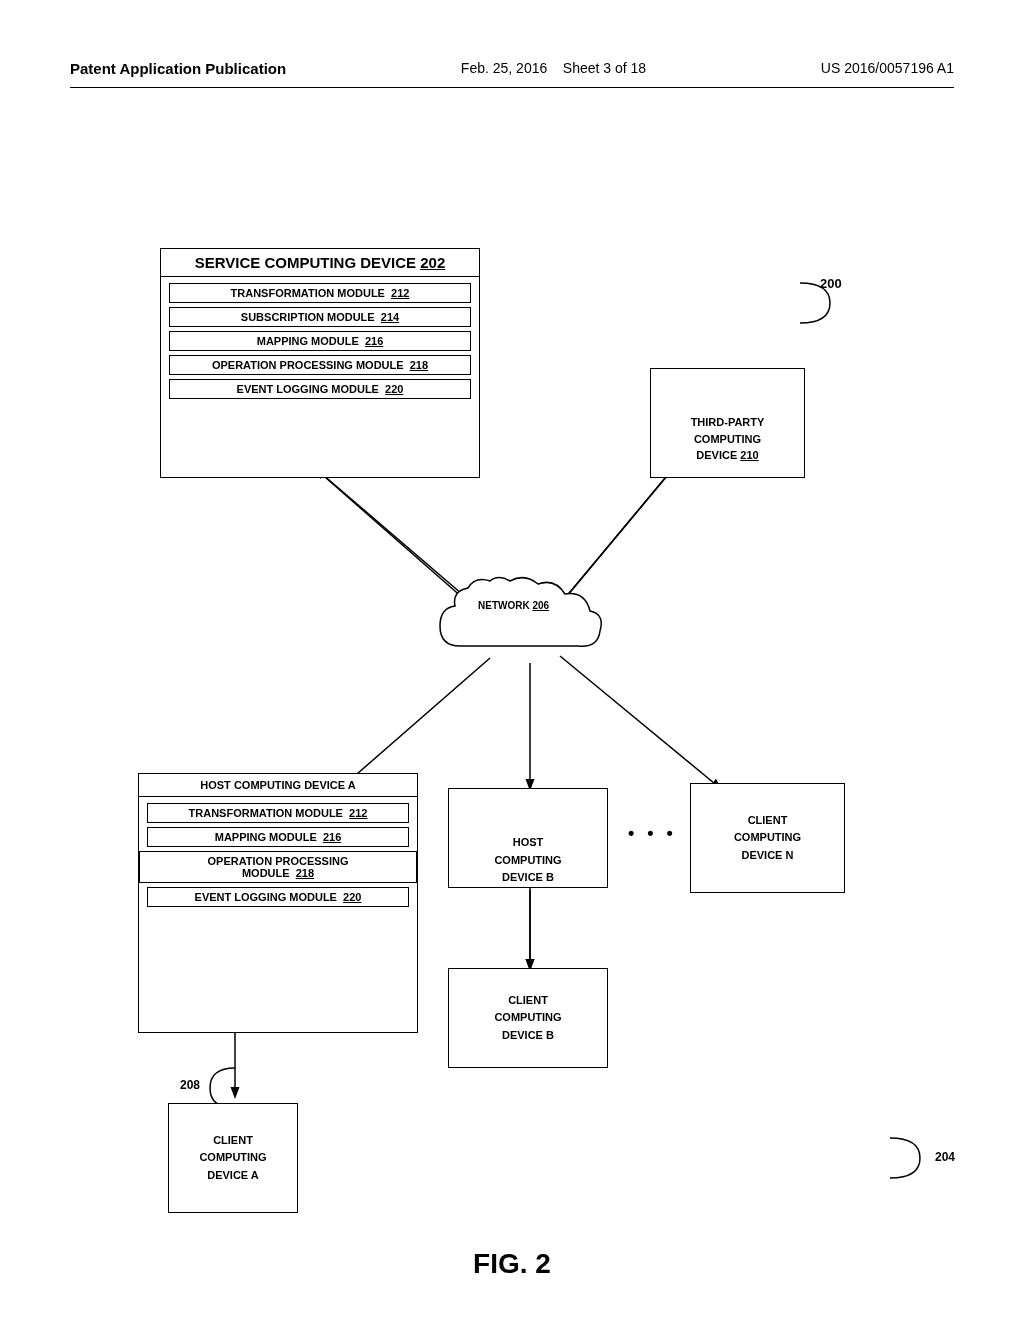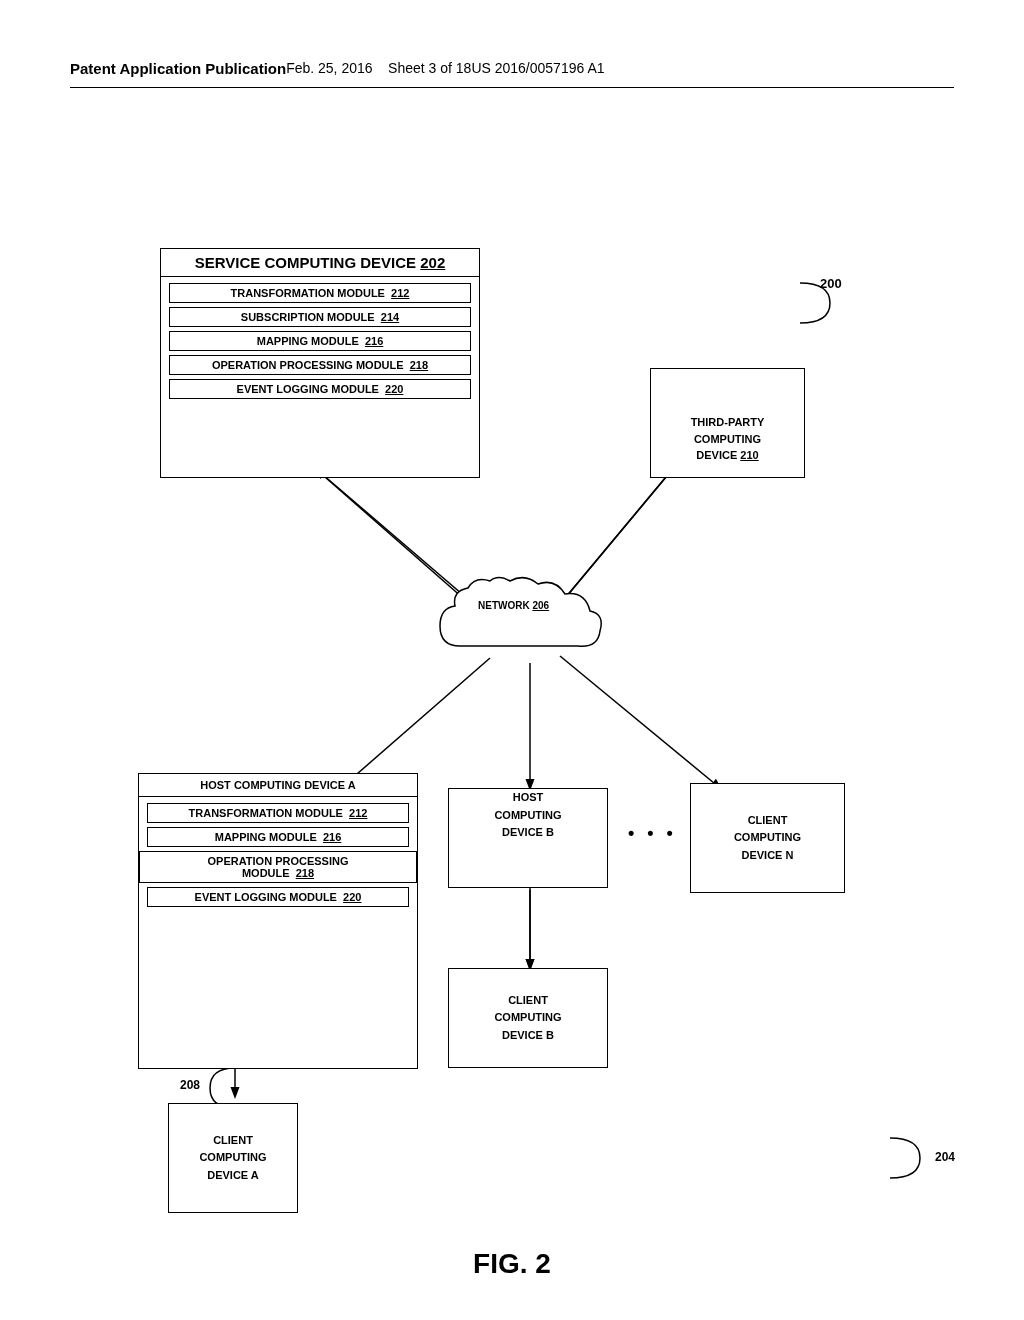--- a/index.html
+++ b/index.html
@@ -13,21 +13,21 @@
     }
     .page {
       width: 1024px;
       min-height: 1320px;
       background: #fff;
       position: relative;
       padding: 60px 70px 60px 70px;
     }
     .header {
       display: flex;
-      justify-content: flex-start;
+      justify-content: space-between;
       align-items: flex-start;
       margin-bottom: 40px;
       border-bottom: 1px solid #000;
       padding-bottom: 10px;
     }
     .header-left {
       font-size: 15px;
       font-weight: bold;
     }
     .header-center {
@@ -159,21 +159,21 @@
     </div>
 
     <svg style="position:absolute; top:448px; left:360px; width:180px; height:90px;" viewBox="0 0 180 90">
       <path d="M30,70 Q10,70 10,50 Q10,32 25,30 Q22,15 38,12 Q45,0 60,5 Q68,-2 80,5 Q95,-3 108,8 Q125,2 135,18 Q155,15 160,35 Q175,38 170,55 Q168,72 148,70 Z" fill="white" stroke="#000" stroke-width="1.5"></path>
     </svg>
 
     <div style="position:absolute; top:472px; left:400px; font-size:10px; font-weight:bold; text-align:center;margin-left:8px;">
       <span>NETWORK</span> <span class="label-num">206</span>
     </div>
 
-    <div style="position:absolute; top:645px; left:68px; width:280px; height:296px; border:1.5px solid #000; background:#fff;">
+    <div style="position:absolute; top:645px; left:68px; width:280px; height:260px; border:1.5px solid #000; background:#fff;">
 
       <div style="border-bottom:1.5px solid #000; padding:5px 8px; font-size:11px; font-weight:bold; text-align:center;">
         <span>HOST COMPUTING DEVICE A</span>
       </div>
 
       <div style="border:1.5px solid #000; margin:6px 8px 4px 8px; padding:3px 6px; font-size:11px; font-weight:bold; text-align:center;">
         <span>TRANSFORMATION MODULE</span>&nbsp;&nbsp;<span class="label-num">212</span>
       </div>
 
       <div style="border:1.5px solid #000; margin:4px 8px; padding:3px 6px; font-size:11px; font-weight:bold; text-align:center;">
@@ -193,21 +193,21 @@
     <div style="position:absolute; top:950px; left:110px; font-size:12px; font-weight:bold;">208</div>
 
     <div style="position:absolute; top:975px; left:98px; width:130px; height:110px; border:1.5px solid #000; background:#fff; display:flex; align-items:center; justify-content:center;">
       <div style="font-size:11px; font-weight:bold; text-align:center; line-height:1.6;">
         <span>CLIENT</span><br>
         <span>COMPUTING</span><br>
         <span>DEVICE A</span>
       </div>
     </div>
 
-    <div style="position:absolute; top:660px; left:378px; width:160px; height:100px; border:1.5px solid #000; background:#fff; display:flex; align-items:flex-start; justify-content:center;">
+    <div style="position:absolute; top:660px; left:378px; width:160px; height:100px; border:1.5px solid #000; background:#fff; display:flex; align-items:flex-end; justify-content:center;">
       <div style="font-size:11px; font-weight:bold; text-align:center; line-height:1.6;">
         <span>HOST</span><br>
         <span>COMPUTING</span><br>
         <span>DEVICE B</span>
       </div>
     </div>
 
     <div class="dots" style="position:absolute; top:695px; left:558px;">• • •</div>
 
     <div style="position:absolute; top:655px; left:620px; width:155px; height:110px; border:1.5px solid #000; background:#fff; display:flex; align-items:center; justify-content:center;">

